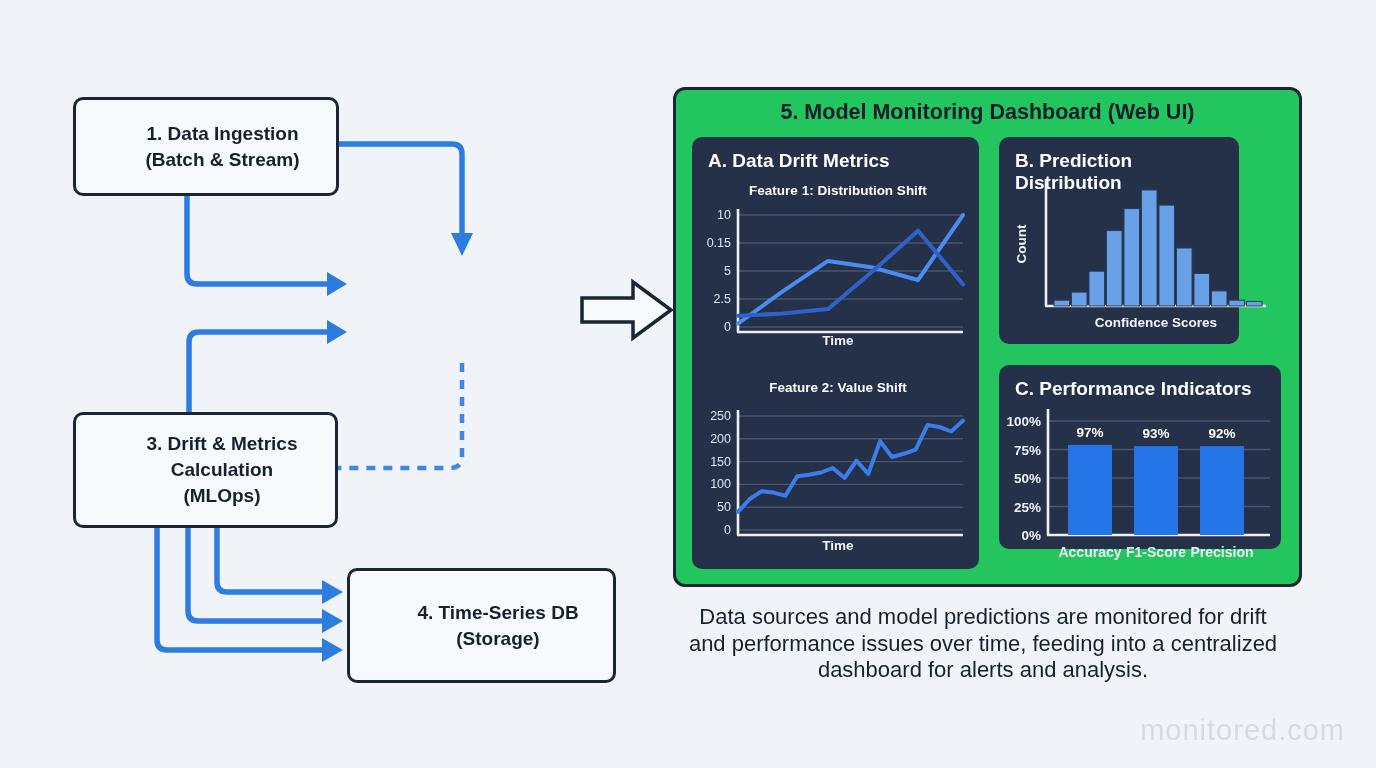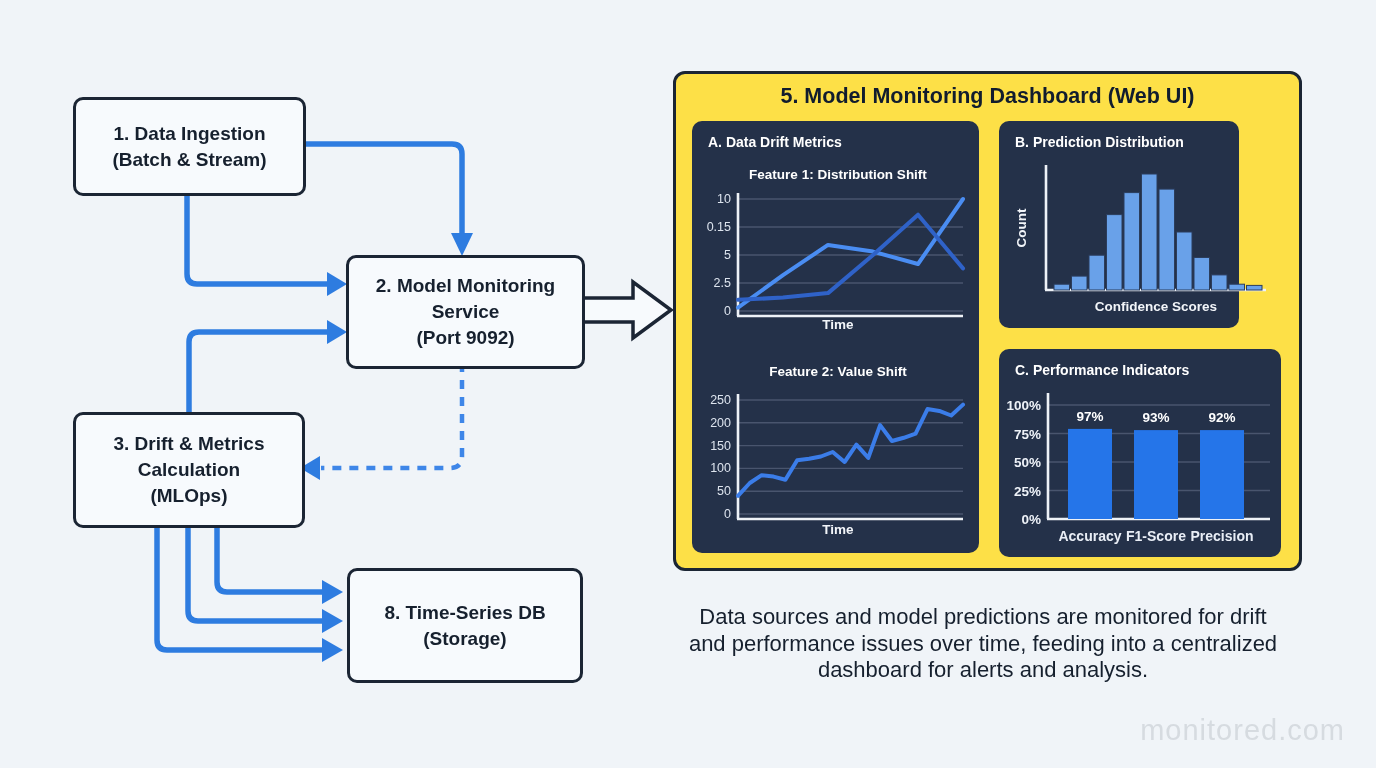--- a/index.html
+++ b/index.html
@@ -8,41 +8,41 @@
     background:#f0f4f8;
     font-family:"Liberation Sans", sans-serif;
   }
   .stage{position:absolute;inset:0;}
   svg.connectors{position:absolute;left:0;top:0;z-index:1;}
   .fbox{
     position:absolute;z-index:2;
     background:#f7fafd;border:3px solid #1b2534;border-radius:10px;
     display:flex;align-items:center;justify-content:center;
     color:#16202e;font-size:19px;font-weight:bold;text-align:center;
-    line-height:26px;white-space:pre-line;
+    line-height:26px;white-space:pre-line;padding-left:33px;
   }
   .dashboard{
-    position:absolute;left:673px;top:71px;width:629px;height:500px;z-index:2;
-    background:#fde047;border:3px solid #1b2534;border-radius:12px;
+    position:absolute;left:673px;top:87px;width:629px;height:500px;z-index:2;
+    background:#22c55e;border:3px solid #1b2534;border-radius:12px;
     box-sizing:border-box;
     padding-left:23px;
   }
   .dash-title{
     position:absolute;left:0;right:0;top:10px;text-align:center;
     color:#111c2e;font-size:21.5px;font-weight:bold;
   }
   .panel{
     position:absolute;background:#243149;border-radius:10px;box-sizing:border-box;
   }
   .panel-a{left:16px;top:47px;width:287px;height:432px;}
   .panel-b{left:323px;top:47px;width:240px;height:207px;}
-  .panel-c{left:323px;top:275px;width:282px;height:208px;}
+  .panel-c{left:323px;top:275px;width:282px;height:184px;}
   .panel-title{
     position:absolute;left:16px;top:13px;color:#ffffff;
-    font-size:14px;font-weight:bold;
+    font-size:19px;font-weight:bold;
   }
   .chart-svg{position:absolute;}
   .ct{fill:#ffffff;font-size:13.5px;font-weight:bold;text-anchor:middle;}
   .tick{fill:#dde4ee;font-size:12.5px;}
   .tick2{fill:#eef2f8;font-size:13.5px;font-weight:600;}
   .xl{fill:#f2f5f9;font-size:13.5px;font-weight:bold;text-anchor:middle;}
   .grid{stroke:#49556e;stroke-width:1.4;}
   .axis{stroke:#eef2f7;stroke-width:2.6;}
   .barlabel{fill:#ffffff;font-size:13.5px;font-weight:600;text-anchor:middle;}
   .cat{fill:#e9eef6;font-size:14px;font-weight:600;text-anchor:middle;}
@@ -81,34 +81,29 @@
       <polygon points="322,638 322,662 343,650"></polygon>
     </g>
     <path d="M582 298 H633 V282 L671 310 L633 338 V322 H582 Z" fill="#f7fafd" stroke="#1b2534" stroke-width="3.5" stroke-linejoin="miter"></path>
   </svg>
 
   <div class="fbox" style="left:73px;top:97px;width:227px;height:93px;">
     <span>1. Data Ingestion
 (Batch &amp; Stream)</span>
   </div>
 
-  <div class="fbox" style="left:346px;top:255px;width:233px;height:108px;">
-    <span>2. Model Monitoring
-Service
-(Port 9092)</span>
-  </div>
 
   <div class="fbox" style="left:73px;top:412px;width:226px;height:110px;text-align:center;">
     <span>3. Drift &amp; Metrics
 Calculation
 (MLOps)</span>
   </div>
 
   <div class="fbox" style="left:347px;top:568px;width:230px;height:109px;">
-    <span>8. Time-Series DB
+    <span>4. Time-Series DB
 (Storage)</span>
   </div>
 
   <div class="dashboard">
     <div class="dash-title">5. Model Monitoring Dashboard (Web UI)</div>
 
     <div class="panel panel-a">
       <div class="panel-title">A. Data Drift Metrics</div>
       <svg id="chart-f1" class="chart-svg" style="left:8px;top:42px;" width="272" height="180">
           <text x="138" y="16" class="ct">Feature 1: Distribution Shift</text>

